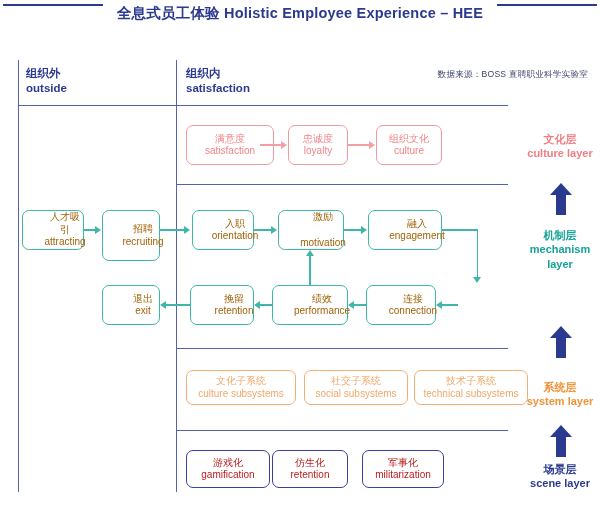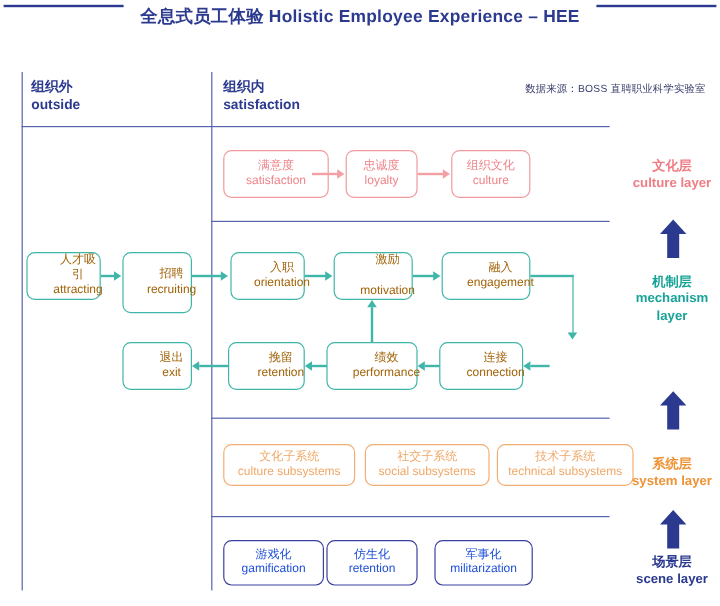--- a/index.html
+++ b/index.html
@@ -44,21 +44,21 @@
     border:1.3px solid #888;border-radius:7px;background:#fff;
     display:flex;flex-direction:column;align-items:center;justify-content:center;
     line-height:1.25;text-align:center;
   }
   .node .cn{font-size:10px;display:block;}
   .node .en{font-size:10px;display:block;}
 
   .node.culture{border-color:#f19a9f;color:#ef8489;}
   .node.mech{border-color:#3fb6a8;color:#a16207;padding-left:24px;}
   .node.system{border-color:#f3ae74;color:#f0a868;}
-  .node.scene{border-color:#3b3f9e;color:#1d4ed8;}
+  .node.scene{border-color:#3b3f9e;color:#b91c1c;}
 
   
   .seg{position:absolute;}
   .seg.h{height:1.6px;}
   .seg.v{width:1.6px;}
   .seg.pink{background:#f3a0a4;}
   .seg.teal{background:#3fb6a8;}
 
   .ar{position:absolute;width:0;height:0;}
   .ar.right.pink{border-left:6px solid #f3a0a4;border-top:4.2px solid transparent;border-bottom:4.2px solid transparent;}

